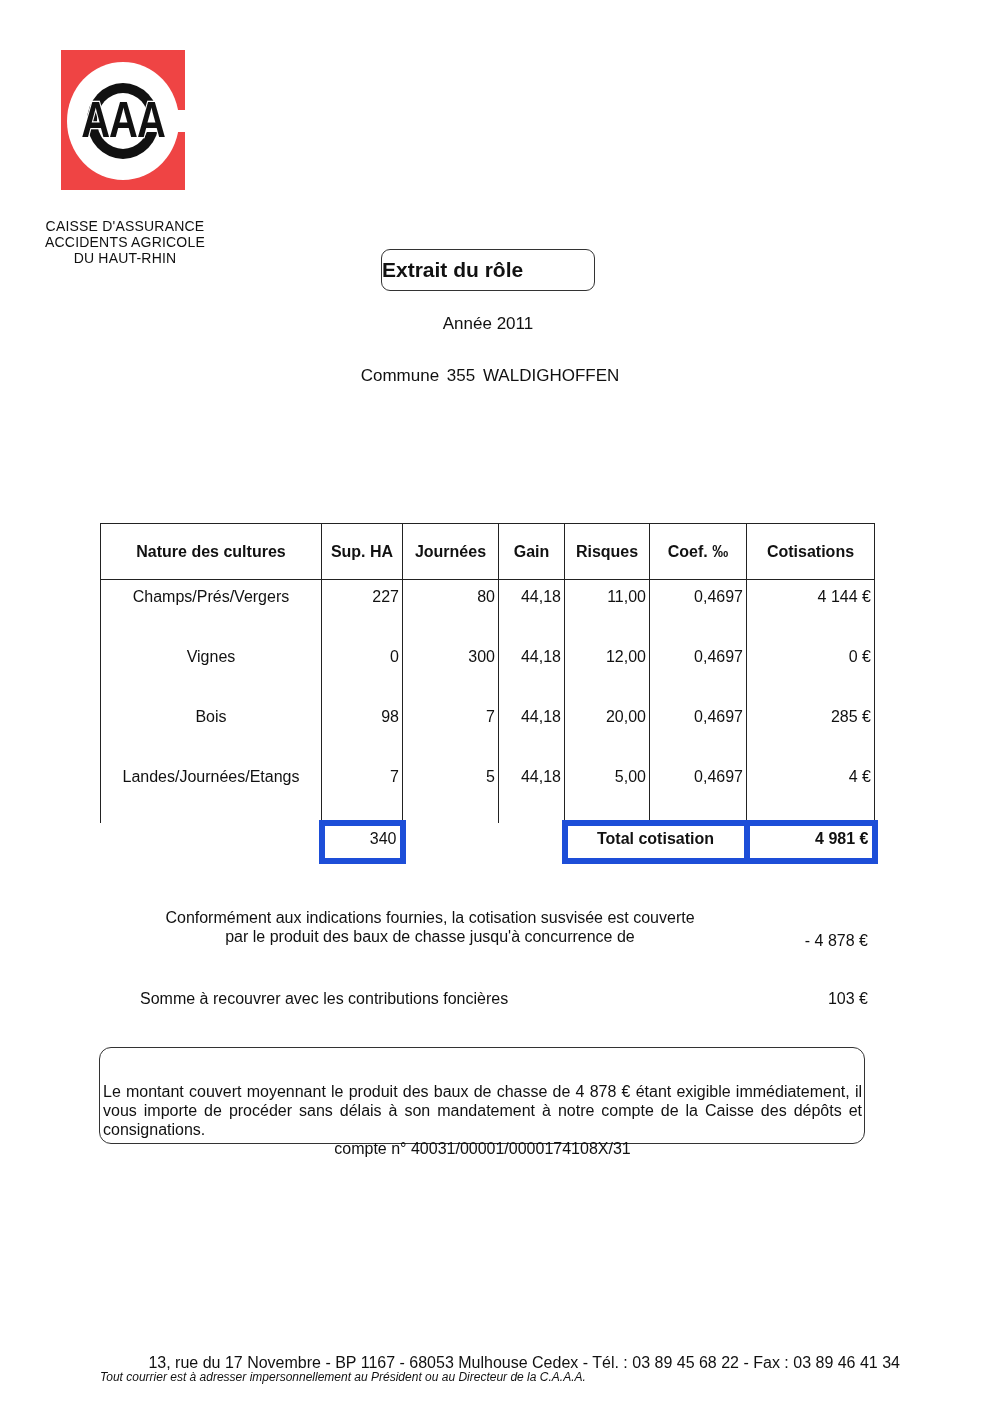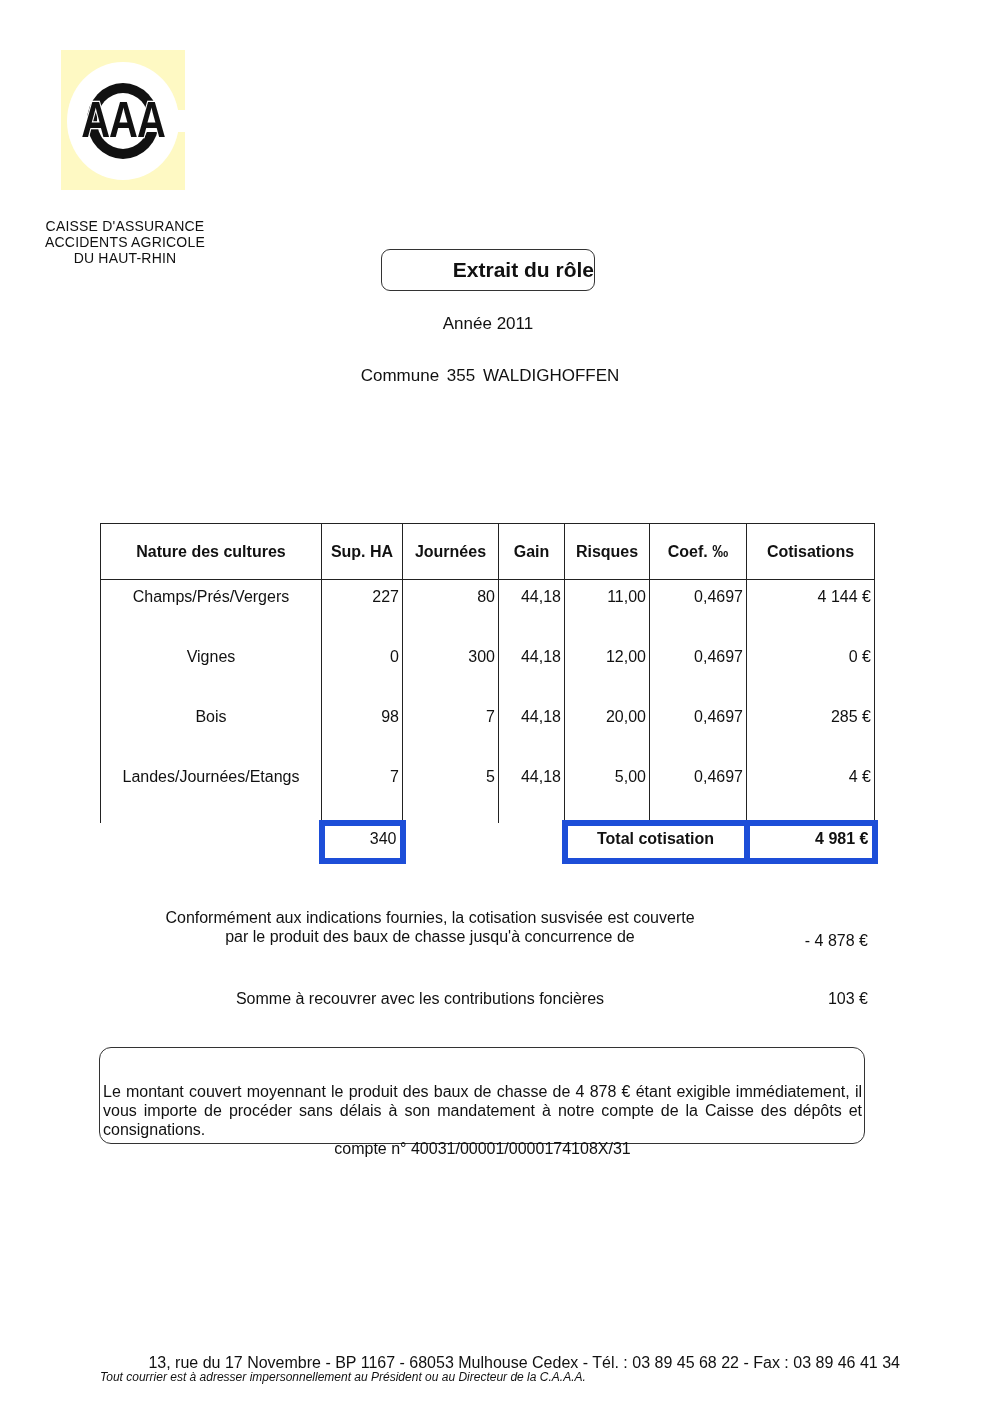--- a/index.html
+++ b/index.html
@@ -1,40 +1,40 @@
 <!DOCTYPE html>
 <html><head>
 <meta charset="utf-8">
 <style>
   html,body{margin:0;padding:0;background:#fff;}
   body{width:1000px;height:1415px;position:relative;font-family:"Liberation Sans",sans-serif;color:#111;overflow:hidden;}
   .abs{position:absolute;}
-  .logo{left:61px;top:50px;width:124px;height:140px;background:#fef9c3;}
+  .logo{left:61px;top:50px;width:124px;height:140px;background:#ef4444;}
   .logo .ring{position:absolute;left:6px;top:12px;width:112px;height:118px;border-radius:50%;background:#fff;}
   .logo .inner{position:absolute;left:26px;top:33px;width:72px;height:76px;border-radius:50%;background:#111;}
   .logo .inner2{position:absolute;left:36px;top:43px;width:52px;height:56px;border-radius:50%;background:#fff;}
   .logo .gap{position:absolute;left:86px;top:60px;width:38px;height:22px;background:#fff;}
   .logo .letters{position:absolute;left:6px;top:48px;width:112px;text-align:center;font-weight:bold;font-size:40px;letter-spacing:-1px;color:#111;font-family:"Liberation Sans",sans-serif;transform:scaleY(1.25);-webkit-text-stroke:2px #fff;paint-order:stroke fill;}
   .org{left:30px;top:218px;width:190px;text-align:center;font-size:14px;line-height:16px;letter-spacing:0.2px;}
-  .titlebox{left:381px;top:249px;width:212px;height:40px;border:1px solid #333;border-radius:9px;text-align:right;font-weight:bold;font-size:21px;line-height:40px;}
+  .titlebox{left:381px;top:249px;width:212px;height:40px;border:1px solid #333;border-radius:9px;text-align:left;font-weight:bold;font-size:21px;line-height:40px;}
   .year{left:380px;top:314px;width:216px;text-align:center;font-size:17px;}
   .commune{left:300px;top:366px;width:380px;text-align:center;font-size:17px;word-spacing:3px;}
   table.roll{position:absolute;left:100px;top:523px;border-collapse:collapse;font-size:16px;}
   table.roll th,table.roll td{border-left:1px solid #222;border-right:1px solid #222;padding:0 3px;margin-left:20px;}
   table.roll th{height:55px;font-weight:bold;border-top:1px solid #222;border-bottom:1px solid #222;text-align:center;}
   table.roll td{height:52px;vertical-align:top;padding-top:8px;text-align:right;}
   table.roll td.name{text-align:center;}
   table.roll tr.last td{border-bottom:1px solid #222;height:40px;}
   table.roll tr.total td{height:28px;padding-top:4px;vertical-align:top;}
   table.roll tr.total td.blank{border:none;}
   table.roll tr.total td.boxed{border:6px solid #1d4ed8;}
   table.roll tr.total td.bold{font-weight:bold;}
   .para1{left:100px;top:908px;width:660px;text-align:center;font-size:16px;line-height:19px;}
   .amt1{left:760px;top:932px;width:108px;text-align:right;font-size:16px;}
-  .para2{left:140px;top:990px;width:560px;text-align:center;font-size:16px;}
+  .para2{left:140px;top:990px;width:560px;font-size:16px;}
   .amt2{left:760px;top:990px;width:108px;text-align:right;font-size:16px;}
   .notice{left:99px;top:1047px;width:766px;height:97px;border:1px solid #333;border-radius:12px;font-size:16px;line-height:19px;padding:2px 2px 0 3px;box-sizing:border-box;}
   .notice .txt{text-align:justify;margin-top:32px;}
   .notice .acct{text-align:center;}
   .footer1{left:100px;top:1354px;width:800px;text-align:right;font-size:16px;}
   .footer2{left:100px;top:1370px;width:800px;text-align:left;font-size:12px;font-style:italic;}
 </style>
 </head>
 <body>
 

